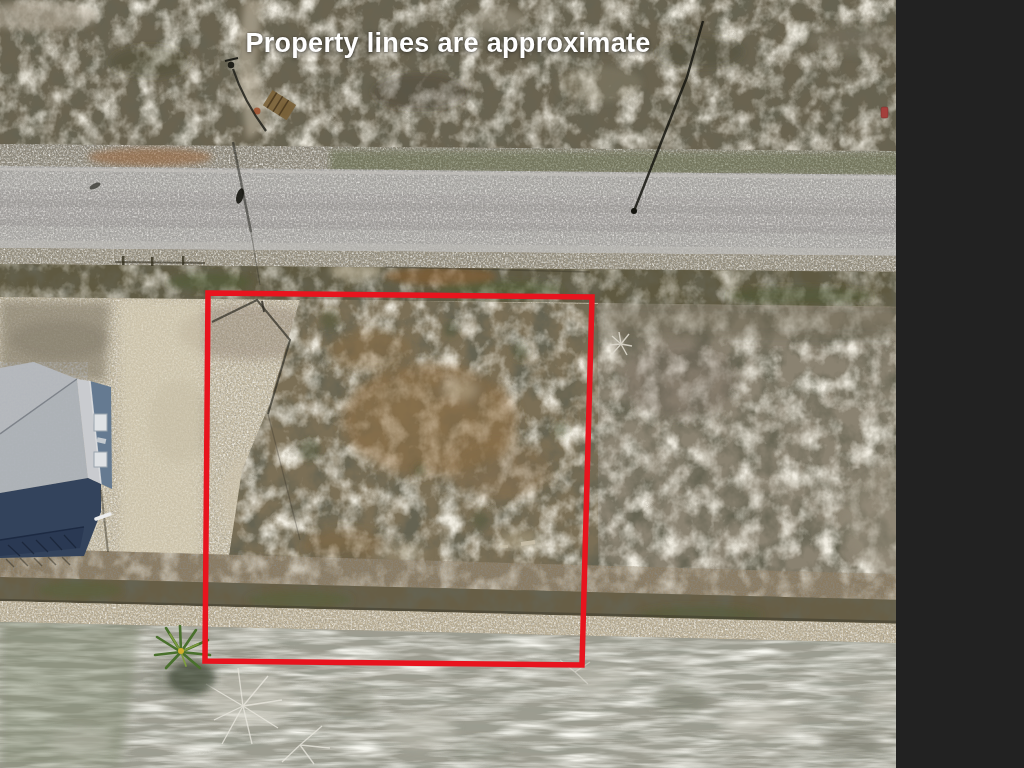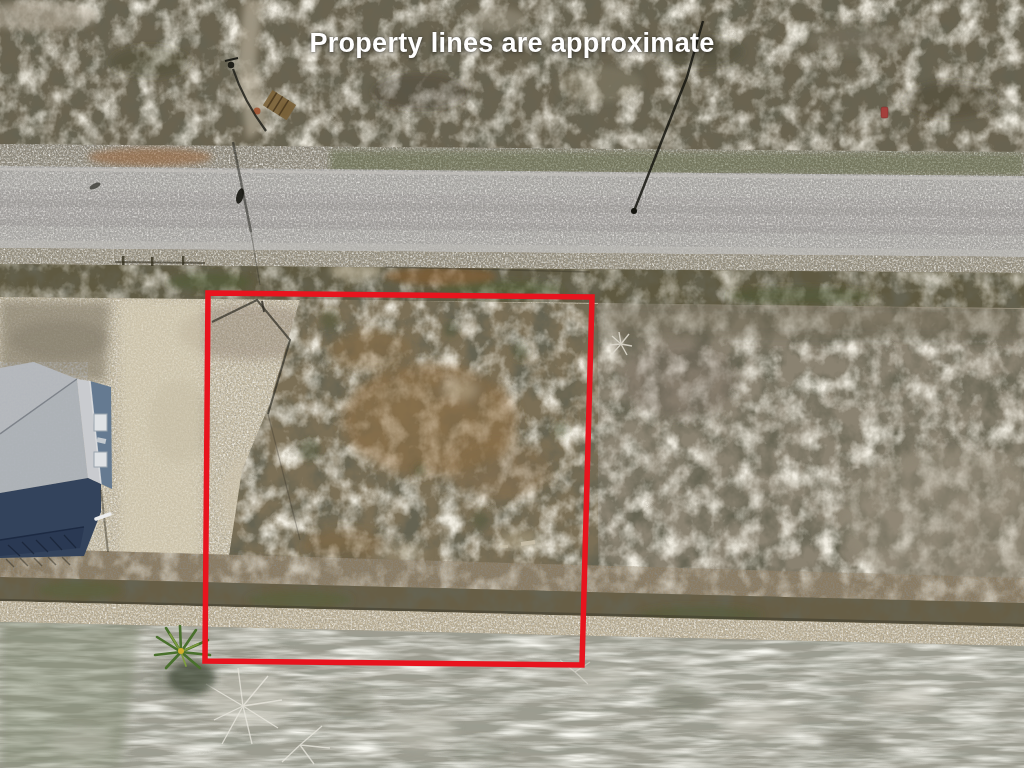--- a/index.html
+++ b/index.html
@@ -1,17 +1,17 @@
 <!DOCTYPE html>
 <html><head>
 <meta charset="utf-8">
 <style>
   html,body{margin:0;padding:0;background:#222;}
   .stage{
-    position:relative;width:1024px;height:768px;overflow:hidden;
+    position:relative;width:896px;height:768px;overflow:hidden;
     font-family:"Liberation Sans",sans-serif;
   }
   .stage svg{position:absolute;left:0;top:0;width:1024px;height:768px;display:block;}
   .caption{
     position:absolute;left:0;top:28px;width:100%;
     text-align:center;color:#ffffff;font-size:27px;font-weight:600;
     letter-spacing:.3px;
     text-shadow:0 1px 4px rgba(0,0,0,.45), 0 0 2px rgba(0,0,0,.35);
     pointer-events:none;
   }

